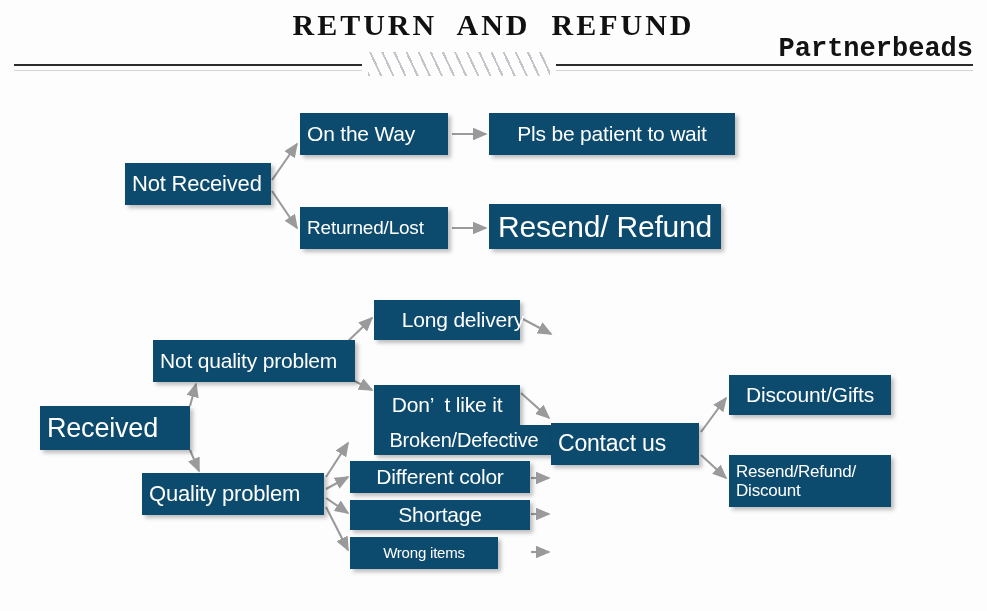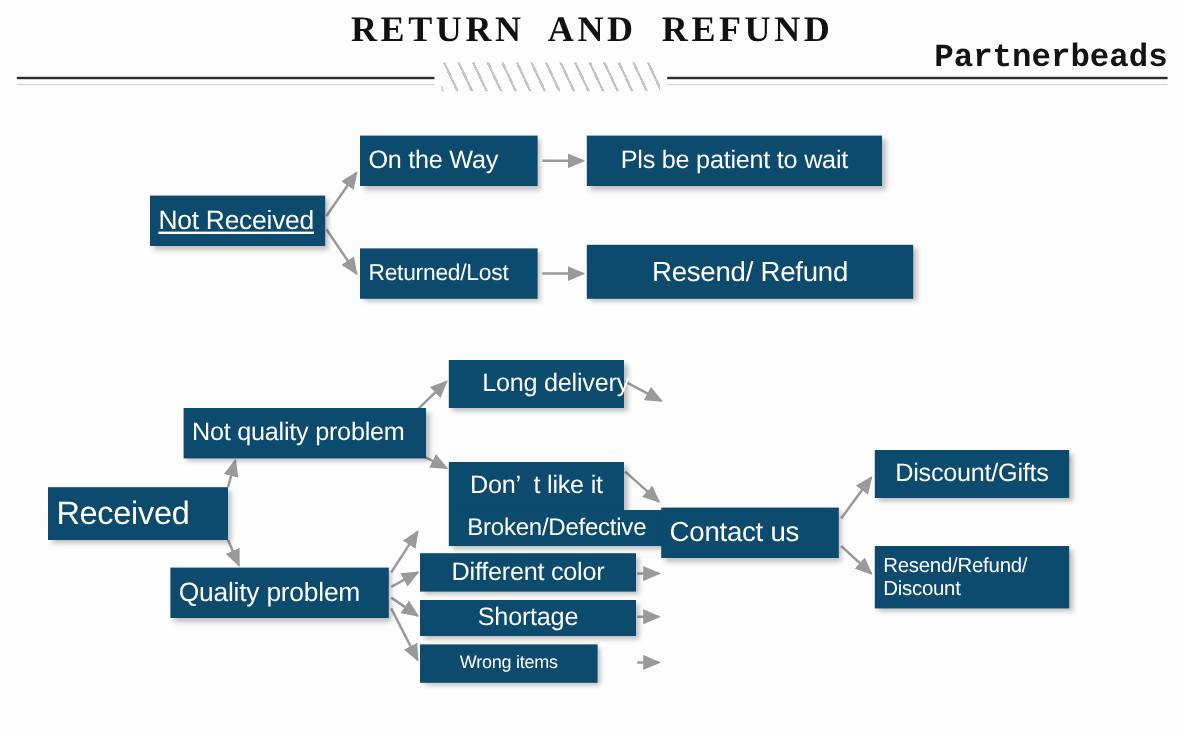--- a/index.html
+++ b/index.html
@@ -141,25 +141,25 @@
         <line x1="531" y1="441" x2="549" y2="441" marker-end="url(#arrowhead)"></line>
         <line x1="531" y1="478" x2="549" y2="478" marker-end="url(#arrowhead)"></line>
         <line x1="531" y1="514" x2="549" y2="514" marker-end="url(#arrowhead)"></line>
         <line x1="531" y1="552" x2="549" y2="552" marker-end="url(#arrowhead)"></line>
         <line x1="701" y1="432" x2="726" y2="398" marker-end="url(#arrowhead)"></line>
         <line x1="701" y1="455" x2="726" y2="478" marker-end="url(#arrowhead)"></line>
       </g>
   </svg>
 
   <div id="node-layer">
-      <div class="node left-align" style="left: 125px; top: 163px; width: 146px; height: 42px; font-size: 22px; text-decoration: underline;">Not Received</div>
+      <div class="node left-align" style="left: 125px; top: 163px; width: 146px; height: 42px; font-size: 22px;">Not Received</div>
       <div class="node left-align" style="left: 300px; top: 113px; width: 148px; height: 42px; font-size: 21px;">On the Way</div>
       <div class="node" style="left: 489px; top: 113px; width: 246px; height: 42px; font-size: 21px;">Pls be patient to wait</div>
       <div class="node left-align" style="left: 300px; top: 207px; width: 148px; height: 42px; font-size: 19px;">Returned/Lost</div>
-      <div class="node" style="left: 489px; top: 204px; width: 272px; height: 45px; font-size: 23px;">Resend/ Refund</div>
+      <div class="node" style="left: 489px; top: 204px; width: 232px; height: 45px; font-size: 30px;">Resend/ Refund</div>
       <div class="node left-align" style="left: 40px; top: 406px; width: 150px; height: 44px; font-size: 27px;">Received</div>
       <div class="node left-align" style="left: 153px; top: 340px; width: 202px; height: 42px; font-size: 21px;">Not quality problem</div>
       <div class="node" style="left: 374px; top: 300px; width: 146px; height: 40px; font-size: 21px; padding-left: 32px;">Long delivery</div>
       <div class="node" style="left: 374px; top: 385px; width: 146px; height: 40px; font-size: 21px;">Don’  t like it</div>
       <div class="node left-align" style="left: 142px; top: 473px; width: 182px; height: 42px; font-size: 22px;">Quality problem</div>
       <div class="node" style="left: 350px; top: 425px; width: 180px; height: 30px; font-size: 20px; margin-left: 24px;">Broken/Defective</div>
       <div class="node" style="left: 350px; top: 461px; width: 180px; height: 32px; font-size: 21px;">Different color</div>
       <div class="node" style="left: 350px; top: 500px; width: 180px; height: 30px; font-size: 21px;">Shortage</div>
       <div class="node" style="left: 350px; top: 537px; width: 148px; height: 32px; font-size: 15px;">Wrong items</div>
       <div class="node left-align" style="left: 551px; top: 423px; width: 148px; height: 42px; font-size: 23px;">Contact us</div>

